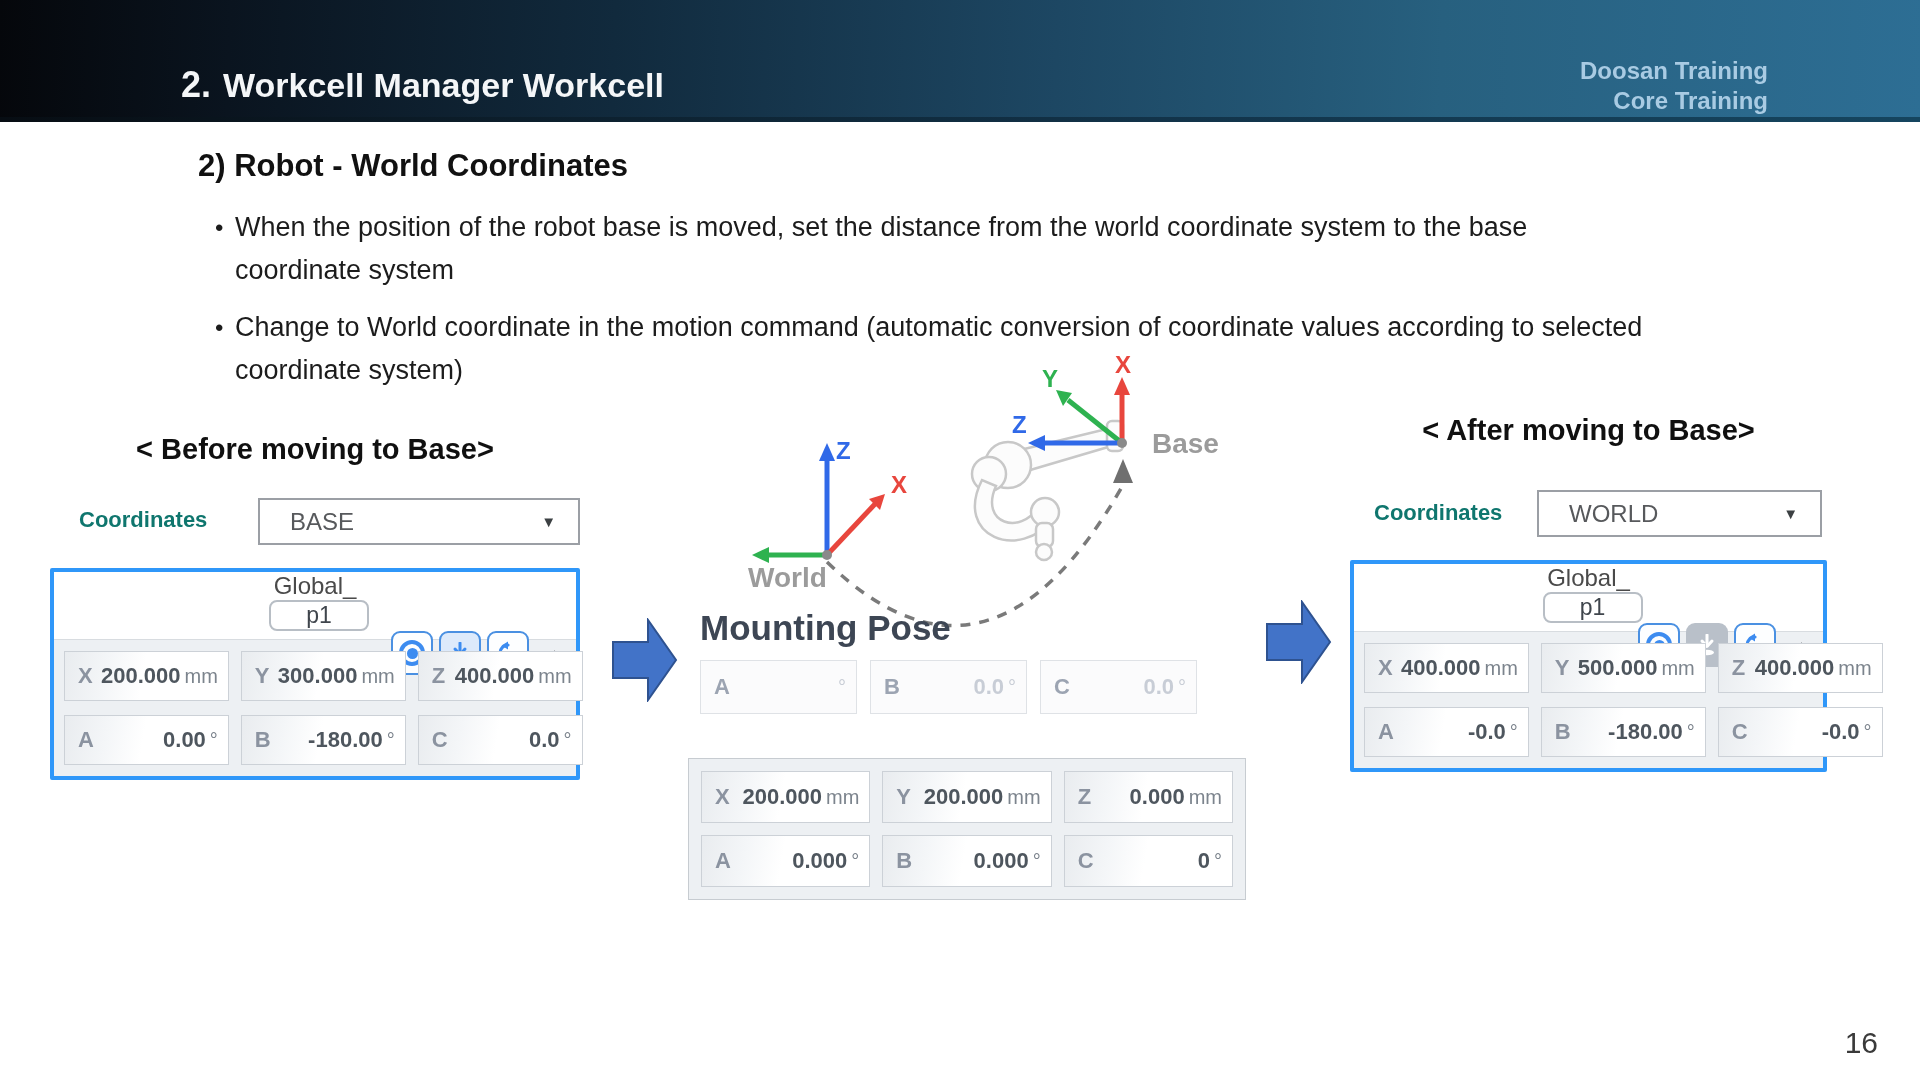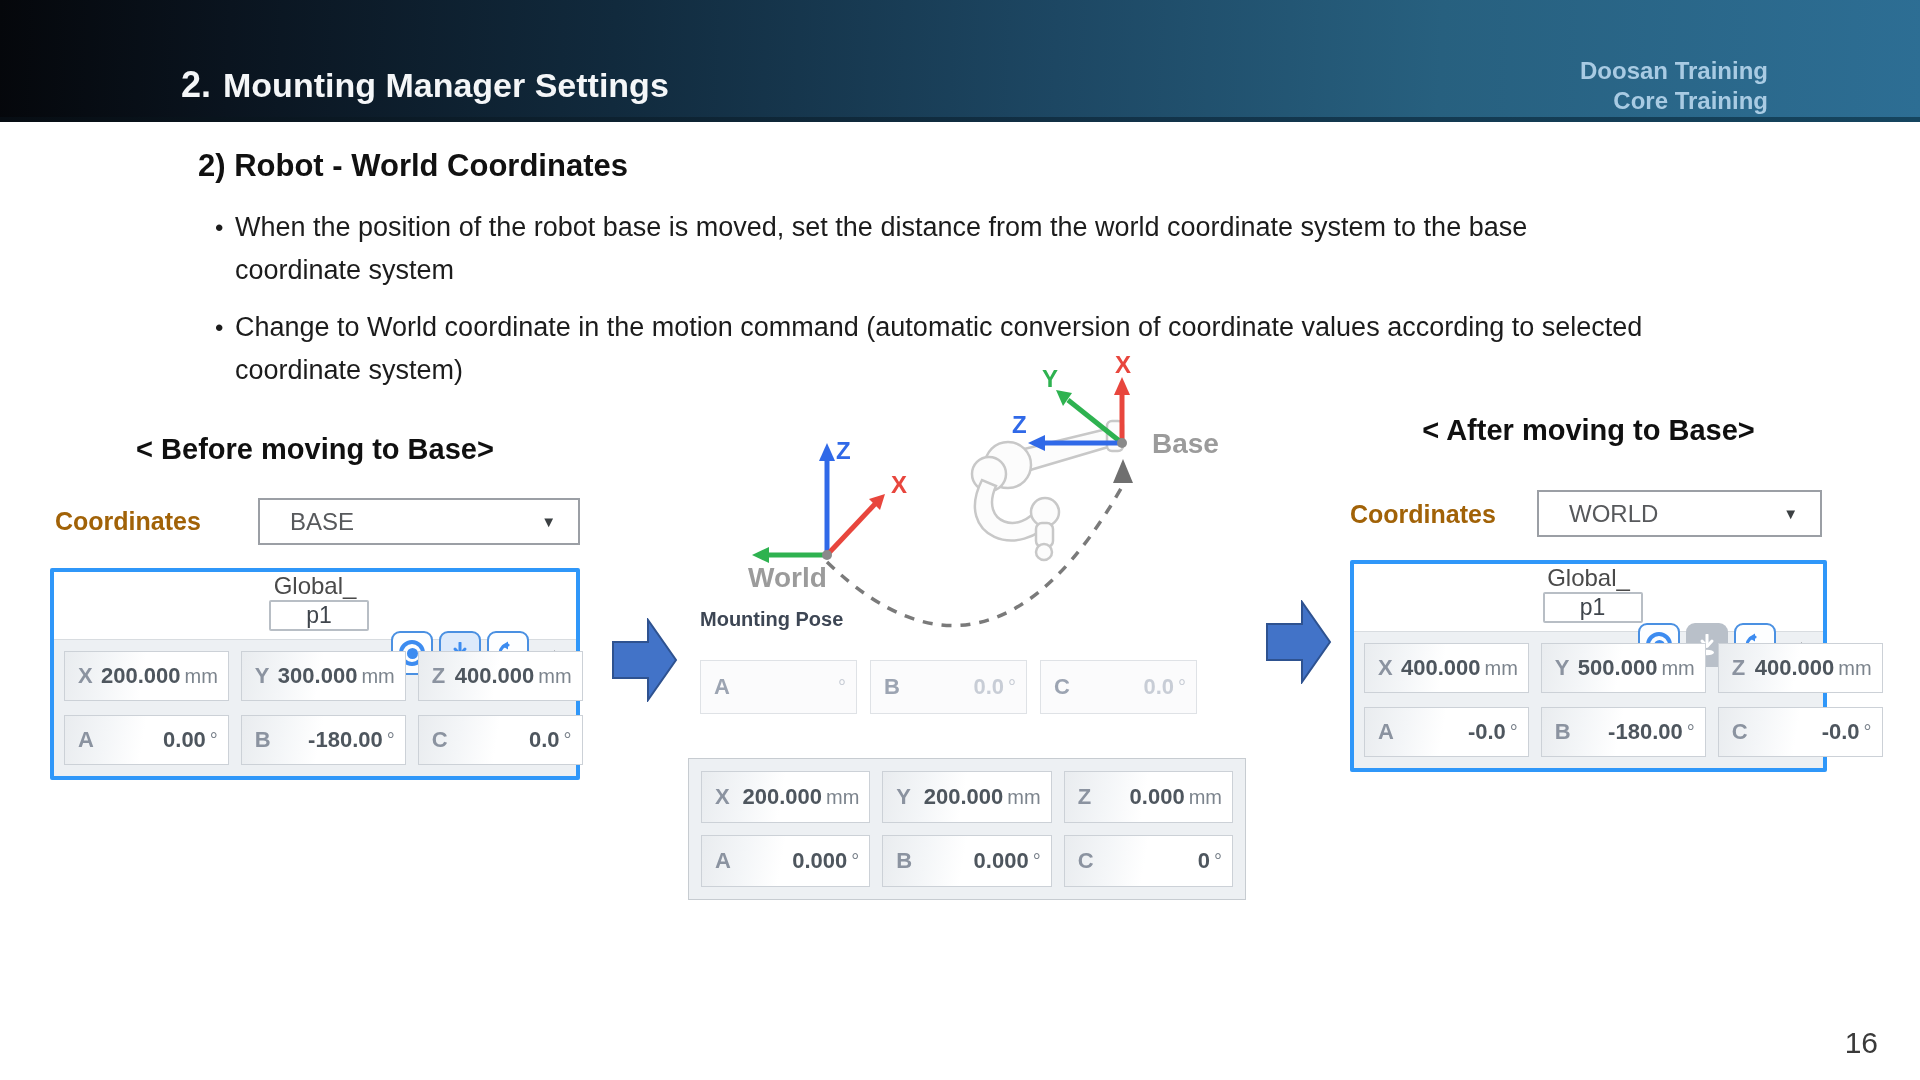--- a/index.html
+++ b/index.html
@@ -23,31 +23,31 @@
   
   .sec-title{position:absolute;left:198px;top:148px;font-size:31px;font-weight:bold;color:#111;text-align:right;}
   .bullet{position:absolute;left:215px;width:1445px;font-size:27px;color:#1c1c1c;line-height:43px;display:flex;}
   .bullet .dot{width:20px;flex:0 0 20px;font-size:24px;}
   .b1{top:206px;} .b2{top:306px;}
 
   .caption{position:absolute;font-size:29px;font-weight:bold;color:#101010;text-align:center;}
   .cap-before{left:50px;width:530px;top:433px;}
   .cap-after{left:1350px;width:477px;top:414px;text-align:center;}
 
-  .coord-label{position:absolute;font-size:25px;font-weight:bold;color:#a16207;}
+  .coord-label{position:absolute;font-size:22px;font-weight:bold;color:#0f766e;margin-left:24px;}
 
   .dropdown{position:absolute;background:#fff;border:2px solid #9b9fa5;display:flex;align-items:center;}
   .dropdown .val{padding-left:30px;font-size:24px;color:#57595c;flex:1;}
   .dropdown .caret{padding-right:22px;font-size:15px;color:#3c4043;}
 
   
   .coord-panel{position:absolute;background:#fff;border:4px solid var(--accent_blue);border-radius:2px;}
   .panel-head{height:68px;display:flex;align-items:center;padding:0 14px;background:#fff;border-bottom:1px solid #d8dce0;flex-direction:column;}
   .glabel{font-size:24px;color:#4a4a4a;}
-  .name-box{width:100px;height:45px;border:2px solid #b8bec5;border-radius:2px;margin-left:8px;
+  .name-box{width:100px;height:45px;border:2px solid #b8bec5;border-radius:8px;margin-left:8px;
     display:flex;align-items:center;justify-content:center;font-size:23px;color:#3f454c;background:#fff;}
   .icon-row{margin-left:auto;display:flex;align-items:center;gap:6px;}
   .icon-btn{width:42px;height:44px;border-radius:9px;display:flex;align-items:center;justify-content:center;}
   .icon-btn.outline{border:2px solid #4a90e2;background:#fdfeff;}
   .icon-btn.lightblue{border:2px solid #4a90e2;background:#ddeafb;}
   .icon-btn.disabled{border:none;background:#b9c0c9;}
   .tgt-outer{width:26px;height:26px;border:4px solid var(--icon_blue);border-radius:50%;display:flex;align-items:center;justify-content:center;}
   .tgt-inner{width:11px;height:11px;border-radius:50%;background:var(--icon_blue);}
   .collapse{margin-left:12px;font-size:15px;color:#2e3338;}
   .panel-body{background:#edf0f3;padding:11px 10px;display:grid;grid-template-columns:repeat(3,1fr);gap:14px 12px;}
@@ -55,21 +55,21 @@
   .field{display:flex;align-items:center;height:50px;border:1px solid #ccd1d7;
     background:linear-gradient(100deg,#e9ecef 0%,#f4f6f8 26%,#ffffff 48%);}
   .field .fl{color:#8b93a0;font-weight:bold;font-size:22px;padding-left:13px;width:36px;flex:0 0 36px;}
   .field .fv{flex:1;text-align:right;color:#4e565e;font-size:22px;white-space:nowrap;font-weight:bold;}
   .field .fu{color:#7c848d;font-size:20px;padding:0 10px 0 4px;}
   .field.disabled{background:#fbfbfc;border-color:#dfe2e6;}
   .field.disabled .fl{color:#9ca4b2;}
   .field.disabled .fv,.field.disabled .fu{color:#c8cdd6;}
 
   
-  .mp-title{position:absolute;left:700px;top:608px;font-size:20px;font-weight:bold;color:#3d4654;}
+  .mp-title{position:absolute;left:700px;top:608px;font-size:35px;font-weight:bold;color:#3d4654;}
   .mp-row{position:absolute;left:700px;top:660px;display:flex;gap:13px;}
   .mp-row .field{width:157px;height:54px;}
 
   
   .wtb{position:absolute;left:688px;top:758px;width:558px;background:#fff;border:1px solid #c7ccd1;}
   .wtb-head{height:74px;display:flex;align-items:center;padding-left:26px;font-size:28px;font-weight:bold;color:#2d3644;border-bottom:1px solid #d4d8dc;}
   .wtb-body{background:#edf0f3;padding:12px;display:grid;grid-template-columns:repeat(3,1fr);gap:12px;}
   .wtb-body .field{height:52px;}
 
   .block-arrow{position:absolute;}
@@ -80,21 +80,21 @@
 
   .page-num{position:absolute;right:42px;top:1026px;font-size:30px;color:#3a3a3a;}
 </style>
 </head>
 <body>
 
 <div class="slide">
 
   <div class="hdr">
     <div class="hdr-title">
-      <span class="num">2.</span><span>Mounting Manager Settings</span>
+      <span class="num">2.</span><span>Workcell Manager Workcell</span>
     </div>
     <div class="brand">
       <div>Doosan Training</div>
       <div>Core Training</div>
     </div>
   </div>
 
   <div class="sec-title">2) Robot - World Coordinates</div>
   <div class="bullet b1">
     <span class="dot">•</span>

